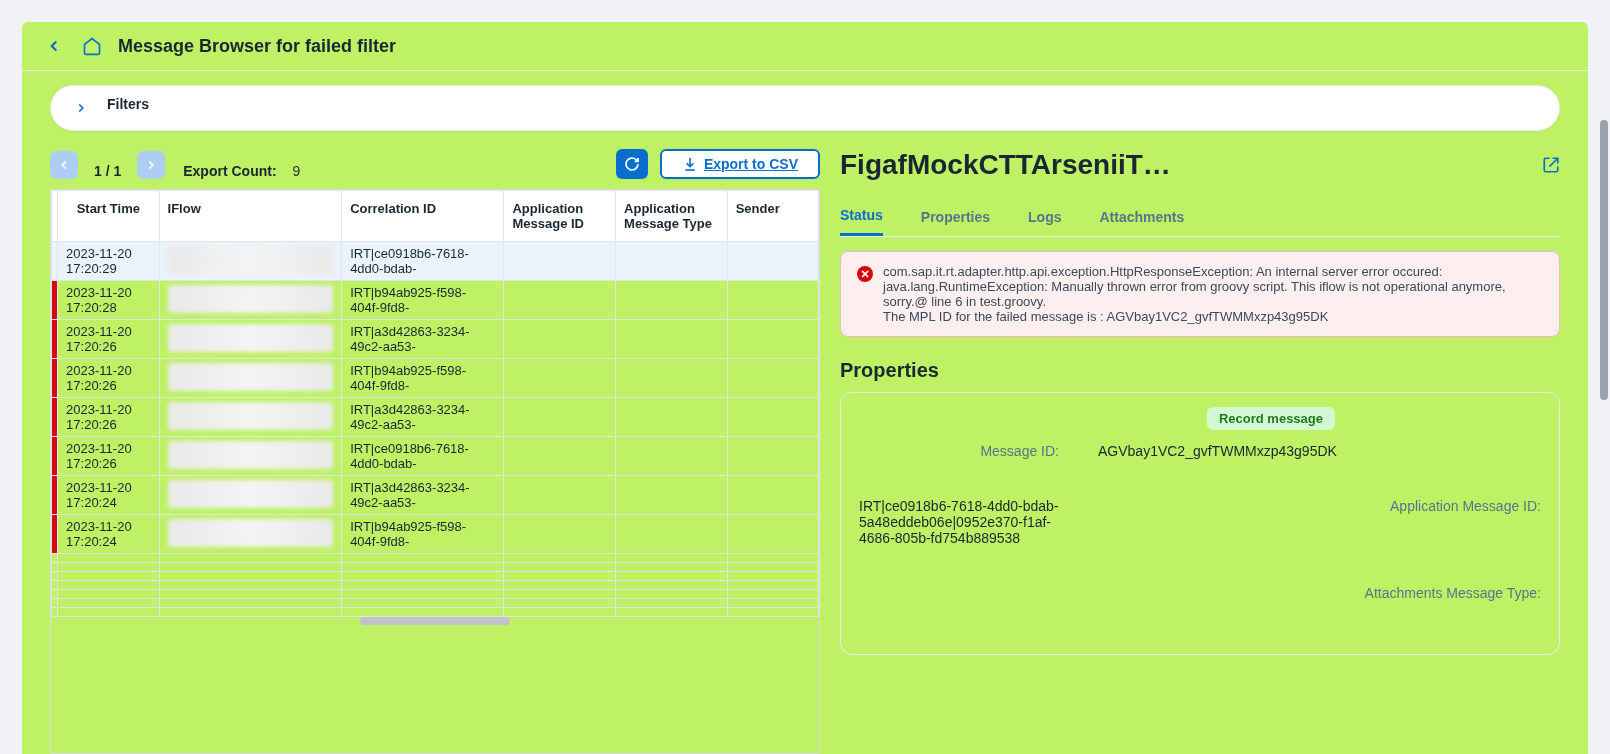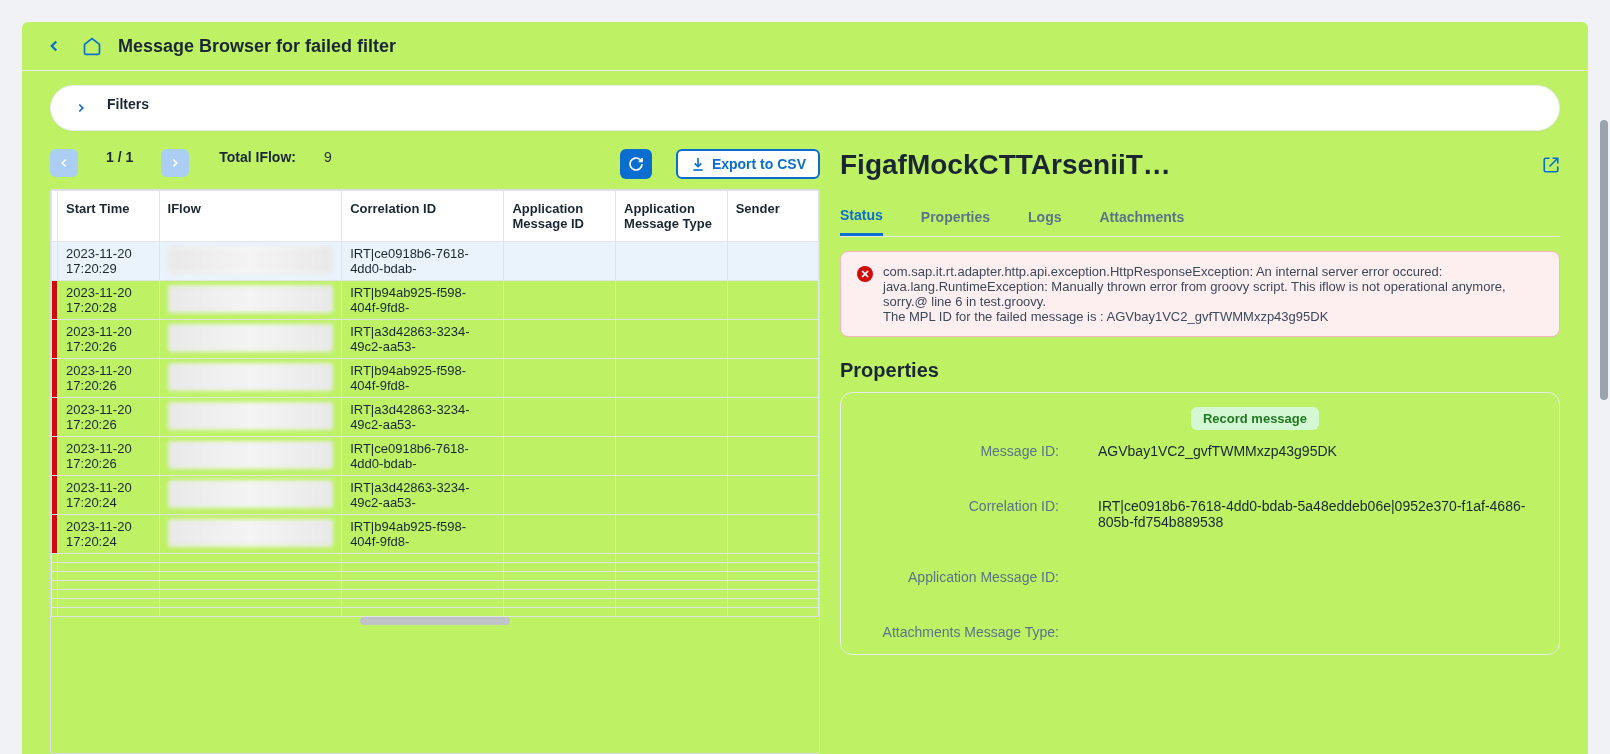--- a/index.html
+++ b/index.html
@@ -66,22 +66,22 @@
   overflow: hidden;
 }
 .left-pane {
   flex: 1;
   min-width: 0;
   display: flex;
   flex-direction: column;
 }
 .toolbar {
   display: flex;
-  align-items: flex-start;
-  gap: 24px;
+  align-items: flex-end;
+  gap: 12px;
   padding: 6px 0 10px 0;
 }
 .pager-btn {
   width: 28px;
   height: 28px;
   border-radius: 6px;
   background: #accef5;
   color: #fff;
   display: inline-flex;
   align-items: center;
@@ -117,25 +117,26 @@
   justify-content: center;
 }
 .export-btn {
   height: 30px;
   border-radius: 6px;
   border: 2px solid #0a6ed1;
   background: #fff;
   color: #0a6ed1;
   font-weight: 700;
   font-size: 14px;
-  padding: 0 12px;
+  padding: 0 20px;
   cursor: pointer;
   display: inline-flex;
   align-items: center;
   gap: 6px;
+  text-decoration: underline;
 }
 .table-wrap {
   flex: 1;
   overflow: auto;
   border: 1px solid #d9dde1;
   border-radius: 2px;
   position: relative;
 }
 table {
   width: 100%;
@@ -154,21 +155,21 @@
   color: #1a2733;
   font-weight: 700;
   background: #fff;
   padding: 10px 8px;
   position: sticky;
   top: 0;
 }
 .col-strip { width: 6px; padding: 0; }
 .strip-red { background: #d20a0a; }
 tr.selected td { background: #eaf3fc; }
-.col-starttime { width: 100px; }
+.col-starttime { width: 100px; text-align: center; }
 .col-iflow { width: 180px; }
 .col-corr { width: 160px; }
 .col-appid { width: 110px; }
 .col-apptype { width: 110px; }
 .col-sender { width: 90px; }
 .blurred {
   height: 28px;
   background: linear-gradient(90deg, #e9e9e9, #f4f4f4, #e9e9e9);
   filter: blur(2px);
   border-radius: 3px;
@@ -278,21 +279,21 @@
 }
 .props-card {
   border: 1px solid #e8eaed;
   border-radius: 12px;
   padding: 14px 18px;
   position: relative;
 }
 .record-badge {
   position: absolute;
   top: 14px;
-  right: 240px;
+  right: 224px;
   background: #d4f7d4;
   color: #1f7a1f;
   font-weight: 700;
   font-size: 13px;
   padding: 4px 12px;
   border-radius: 6px;
 }
 .props-grid {
   display: grid;
   grid-template-columns: 200px 1fr;
@@ -348,21 +349,21 @@
             <svg width="14" height="14" viewBox="0 0 24 24" fill="none" stroke="#fff" stroke-width="3">
                 <polyline points="15 18 9 12 15 6"></polyline>
               </svg>
           </button>
           <span class="pager-text">1 / 1</span>
           <button class="pager-btn">
             <svg width="14" height="14" viewBox="0 0 24 24" fill="none" stroke="#fff" stroke-width="3">
                 <polyline points="9 18 15 12 9 6"></polyline>
               </svg>
           </button>
-          <span class="total-count-label">Total IFlow:</span>
+          <span class="total-count-label">Export Count:</span>
           <span class="total-count-value">9</span>
           <span class="spacer"></span>
           <button class="refresh-btn">
             <svg width="16" height="16" viewBox="0 0 24 24" fill="none" stroke="#fff" stroke-width="2.5">
                 <path d="M21 12a9 9 0 1 1-3-6.7L21 8"></path>
                 <polyline points="21 3 21 8 16 8"></polyline>
               </svg>
           </button>
           <button class="export-btn">
             <svg width="16" height="16" viewBox="0 0 24 24" fill="none" stroke="currentColor" stroke-width="2.5">
@@ -571,21 +572,20 @@
         </div>
 
 
         <div class="section-title">Properties</div>
 
         <div class="props-card">
           <span class="record-badge">Record message</span>
           <div class="props-grid">
             <div class="kv-label">Message ID:</div>
             <div class="kv-value">AGVbay1VC2_gvfTWMMxzp43g95DK</div>
-            <div class="kv-label">Correlation ID:</div>
             <div class="kv-value">IRT|ce0918b6-7618-4dd0-bdab-5a48eddeb06e|0952e370-f1af-4686-805b-fd754b889538</div>
             <div class="kv-label">Application Message ID:</div>
             <div class="kv-value"></div>
             <div class="kv-label">Attachments Message Type:</div>
             <div class="kv-value"></div>
           </div>
         </div>
       </div>
     </div>
   </div>

